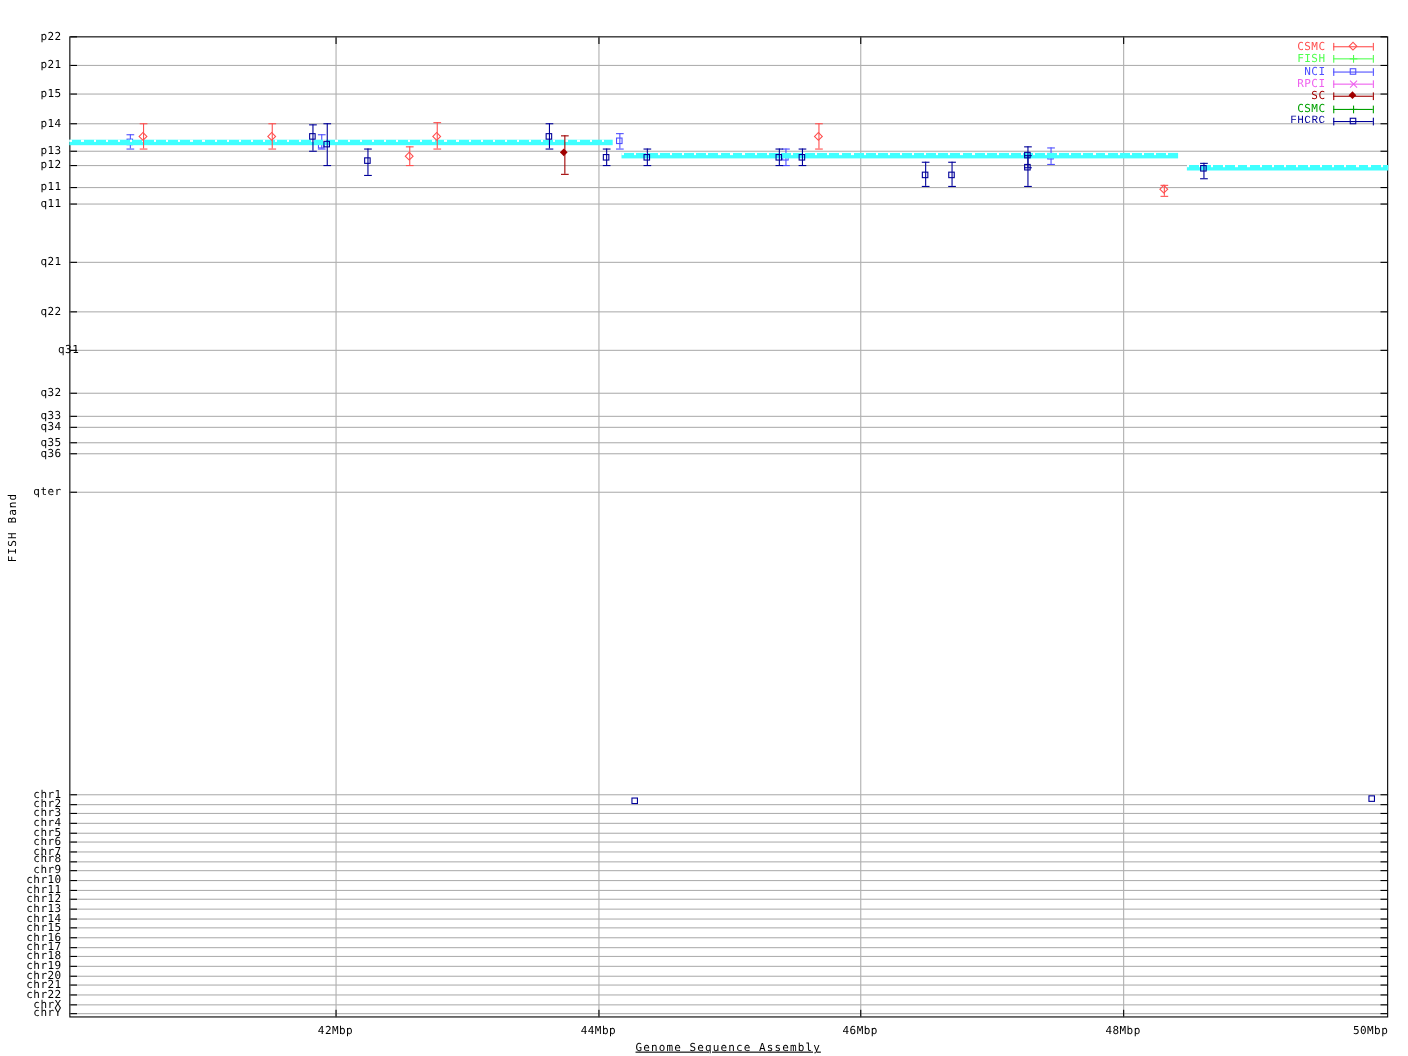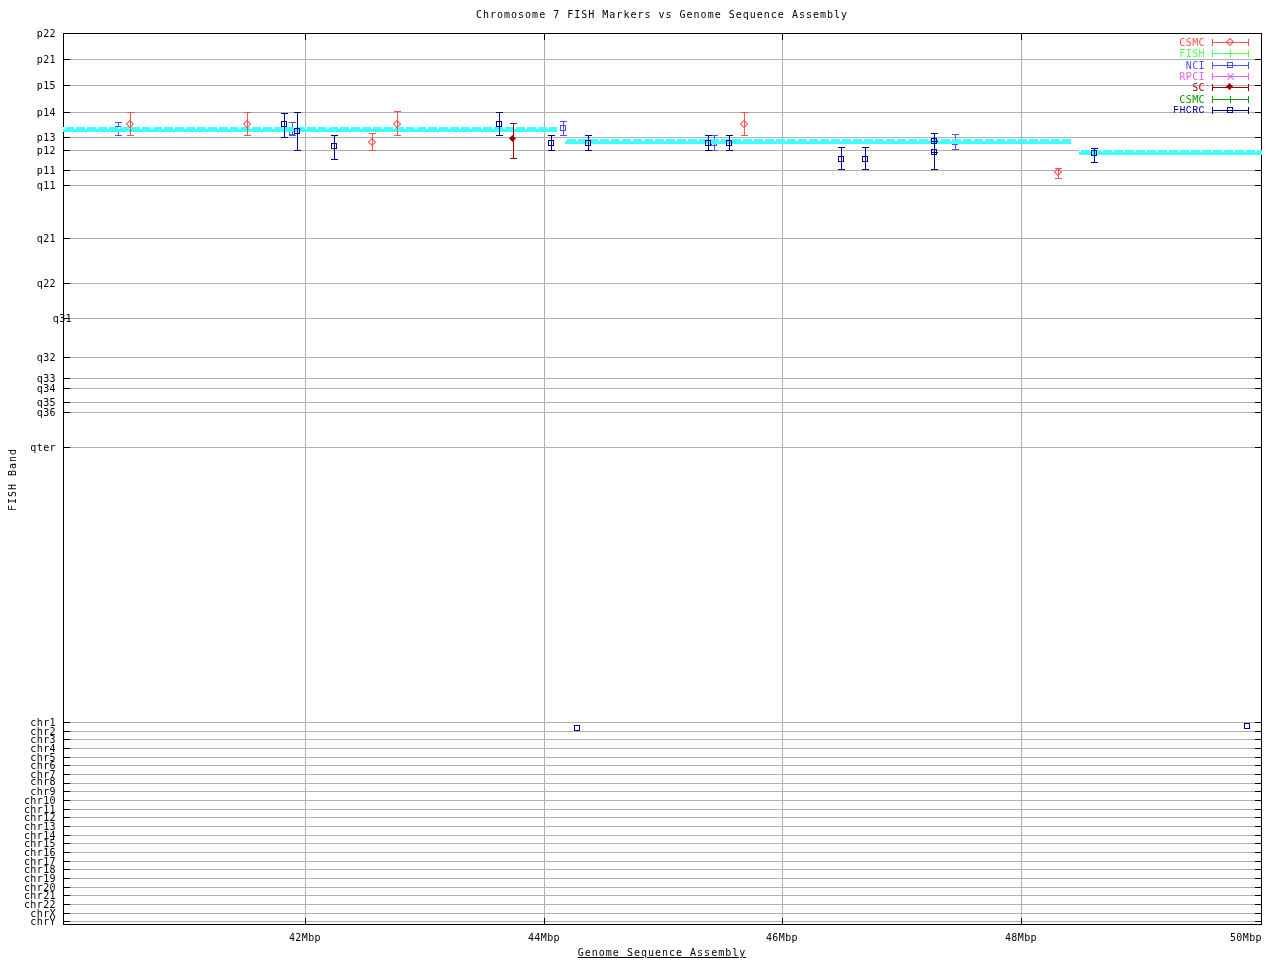--- a/index.html
+++ b/index.html
@@ -15,21 +15,20 @@
   .tick{background:#000;}
   .ytl{font-size:10px;line-height:9px;letter-spacing:0.4px;color:#000;text-align:right;}
   .xtl{font-size:10px;letter-spacing:0.4px;color:#000;}
   .cb{background-color:#40ffff;background-image:repeating-linear-gradient(90deg,#ffffff 0 2px,rgba(0,0,0,0) 2px 11px);background-size:100% 2px;background-repeat:no-repeat;}
   .ll{font-size:10px;letter-spacing:0.4px;text-align:right;}
 </style>
 </head>
 <body>
 
 <div id="chart">
-  <div class="title" style="left:312px;top:9px;width:700px;">Chromosome 7 FISH Markers vs Genome Sequence Assembly</div>
   <div class="ylab" style="left:-48px;top:474px;width:120px;">FISH Band</div>
   <div class="xlab" style="left:462px;top:947px;width:400px;text-decoration:underline;">Genome Sequence Assembly</div>
 <div class="gv" style="left: 305px; top: 33px; height: 892px;"></div>
     <div class="gv" style="left: 544px; top: 33px; height: 892px;"></div>
     <div class="gv" style="left: 782px; top: 33px; height: 892px;"></div>
     <div class="gv" style="left: 1021px; top: 33px; height: 892px;"></div>
     <div class="gh" style="top: 59px; left: 63px; width: 1199px;"></div>
     <div class="gh" style="top: 85px; left: 63px; width: 1199px;"></div>
     <div class="gh" style="top: 112px; left: 63px; width: 1199px;"></div>
     <div class="gh" style="top: 137px; left: 63px; width: 1199px;"></div>

